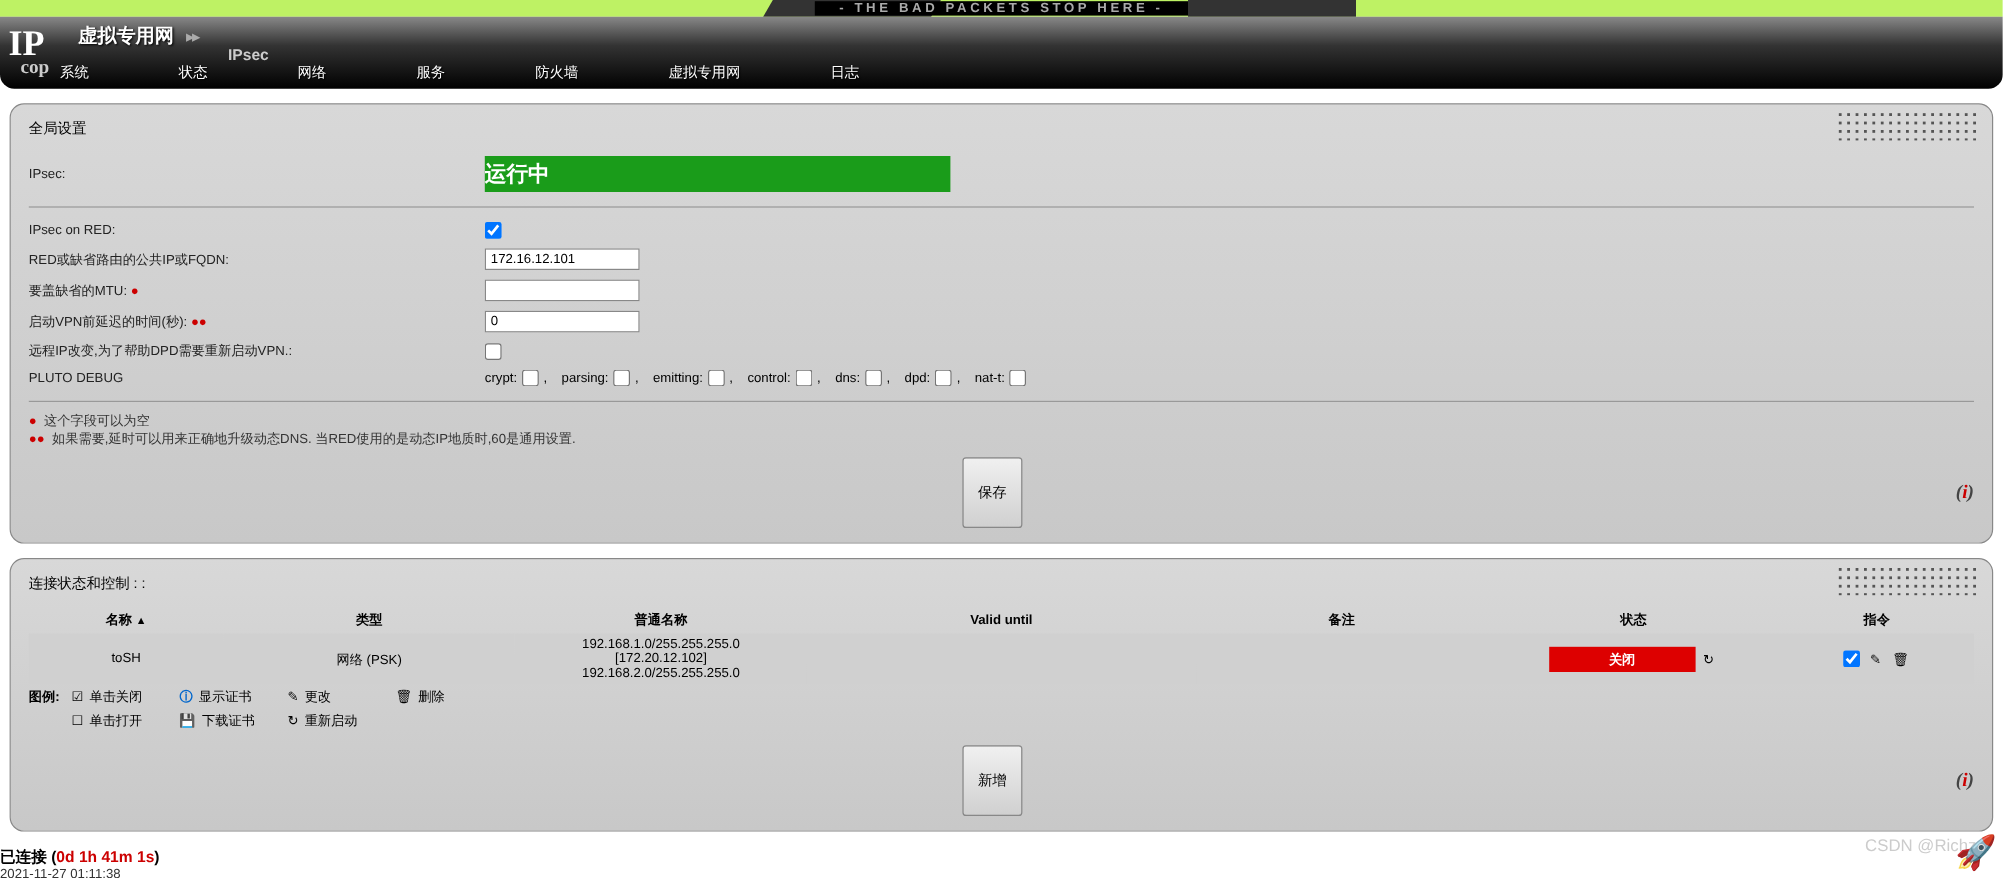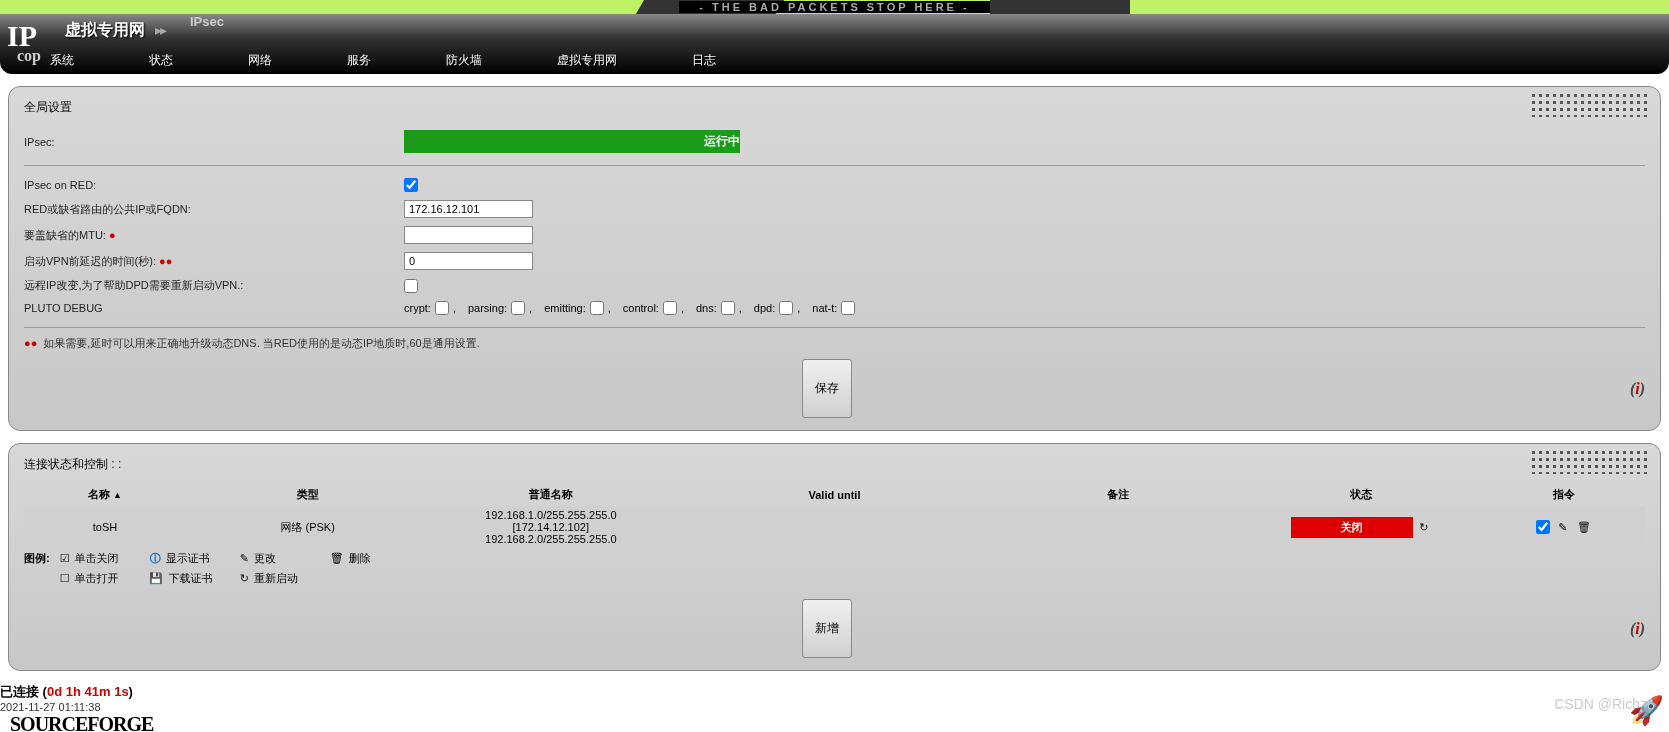--- a/index.html
+++ b/index.html
@@ -8,32 +8,32 @@
 .top-banner { background: #bef264; color: #aaa; text-align: center; font-size: 11px; letter-spacing: 3px; font-weight: bold; padding: 1px 0; position: relative; }
 .top-banner::before, .top-banner::after { content: ""; position: absolute; top: 0; height: 100%; width: 140px; background: #333; }
 .top-banner::before { left: 640px; transform: skewX(-30deg); }
 .top-banner .txt { background: #000; display: inline-block; padding: 0 20px; position: relative; z-index: 2; }
 
 .header { background: linear-gradient(to bottom, #888 0%, #333 40%, #000 100%); height: 60px; position: relative; border-radius: 0 0 12px 12px; }
 .logo { position: absolute; left: 5px; top: 2px; width: 50px; height: 50px; }
 .logo svg text { font-family: serif; font-weight: bold; }
 .header-title { position: absolute; left: 65px; top: 6px; color: #fff; font-weight: bold; font-size: 16px; text-shadow: 1px 1px 2px #000; }
 .breadcrumb-sep { position: absolute; left: 155px; top: 8px; color: #aaa; font-size: 14px; letter-spacing: -2px; }
-.breadcrumb-page { position: absolute; left: 190px; top: 0; color: #ccc; font-weight: bold; font-size: 13px; }
+.breadcrumb-page { position: absolute; left: 190px; top: 24px; color: #ccc; font-weight: bold; font-size: 13px; }
 .nav { position: absolute; bottom: 5px; left: 50px; display: flex; gap: 75px; }
 .nav-item { color: #fff; font-size: 12px; cursor: pointer; text-shadow: 1px 1px 1px #000; }
 
 .panel { margin: 12px 8px; border: 1px solid #888; border-radius: 12px; background: linear-gradient(to bottom, #d8d8d8 0%, #c8c8c8 100%); padding: 12px 15px; position: relative; }
 .panel-title { font-size: 12px; font-weight: normal; margin-bottom: 10px; }
 .panel-dots { position: absolute; right: 10px; top: 5px; width: 120px; height: 25px; background-image: radial-gradient(circle, #555 1.5px, transparent 1.5px); background-size: 7px 7px; }
 
 .form-row { display: flex; align-items: center; padding: 4px 0; font-size: 11px; }
 .form-label { width: 380px; color: #222; }
 .form-value { flex: 1; }
-.status-running { background: #1a9c1a; color: #fff; text-align: right; padding: 3px 0; width: 336px; font-weight: bold; font-size: 12px; }
+.status-running { background: #1a9c1a; color: #fff; text-align: left; padding: 3px 0; width: 388px; font-weight: bold; font-size: 18px; }
 input[type=text] { border: 1px solid #888; padding: 2px 4px; width: 129px; font-size: 11px; background: #fff; }
 input[type=checkbox] { width: 14px; height: 14px; vertical-align: middle; }
 .red-dot { color: #c00; font-weight: bold; }
 hr { border: none; border-top: 1px solid #999; margin: 8px 0; }
 .debug-row { display: flex; align-items: center; gap: 12px; font-size: 11px; }
 .debug-item { display: flex; align-items: center; gap: 4px; }
 
 .notes { font-size: 11px; color: #333; margin-top: 8px; }
 .notes .red-dot { margin-right: 3px; }
 .panel-footer { display: flex; align-items: center; justify-content: space-between; margin-top: 8px; }
@@ -128,20 +128,21 @@
       <span class="debug-item"><span>dns:</span> <input type="checkbox" style=""> ,</span>
       <span class="debug-item"><span>dpd:</span> <input type="checkbox" style=""> ,</span>
       <span class="debug-item">
           <span>nat-t:</span> 
           <input type="checkbox" style="">
         </span>
     </div>
   </div>
   <hr>
   <div class="notes">
+    <div><span class="red-dot">●</span> <span>这个字段可以为空</span></div>
     <div><span class="red-dot">●●</span> <span>如果需要,延时可以用来正确地升级动态DNS. 当RED使用的是动态IP地质时,60是通用设置.</span></div>
   </div>
   <div class="panel-footer">
     <span></span>
     <button class="btn">保存</button>
     <span class="info-icon">i</span>
   </div>
 </div>
 
 <div class="panel">
@@ -157,21 +158,21 @@
       <th style="width:20%">Valid until</th>
       <th style="width:15%">备注</th>
       <th style="width:15%">状态</th>
       <th style="width:10%">指令</th>
     </tr>
     <tr>
       <td>toSH</td>
       <td>网络 (PSK)</td>
       <td>
         <div>192.168.1.0/255.255.255.0</div>
-        <div>[172.14.12.102]</div>
+        <div>[172.20.12.102]</div>
         <div>192.168.2.0/255.255.255.0</div>
       </td>
       <td></td>
       <td></td>
       <td>
         <span class="status-closed">关闭</span>
         <span class="icon-btn">↻</span>
       </td>
       <td>
         <div class="action-cell">

